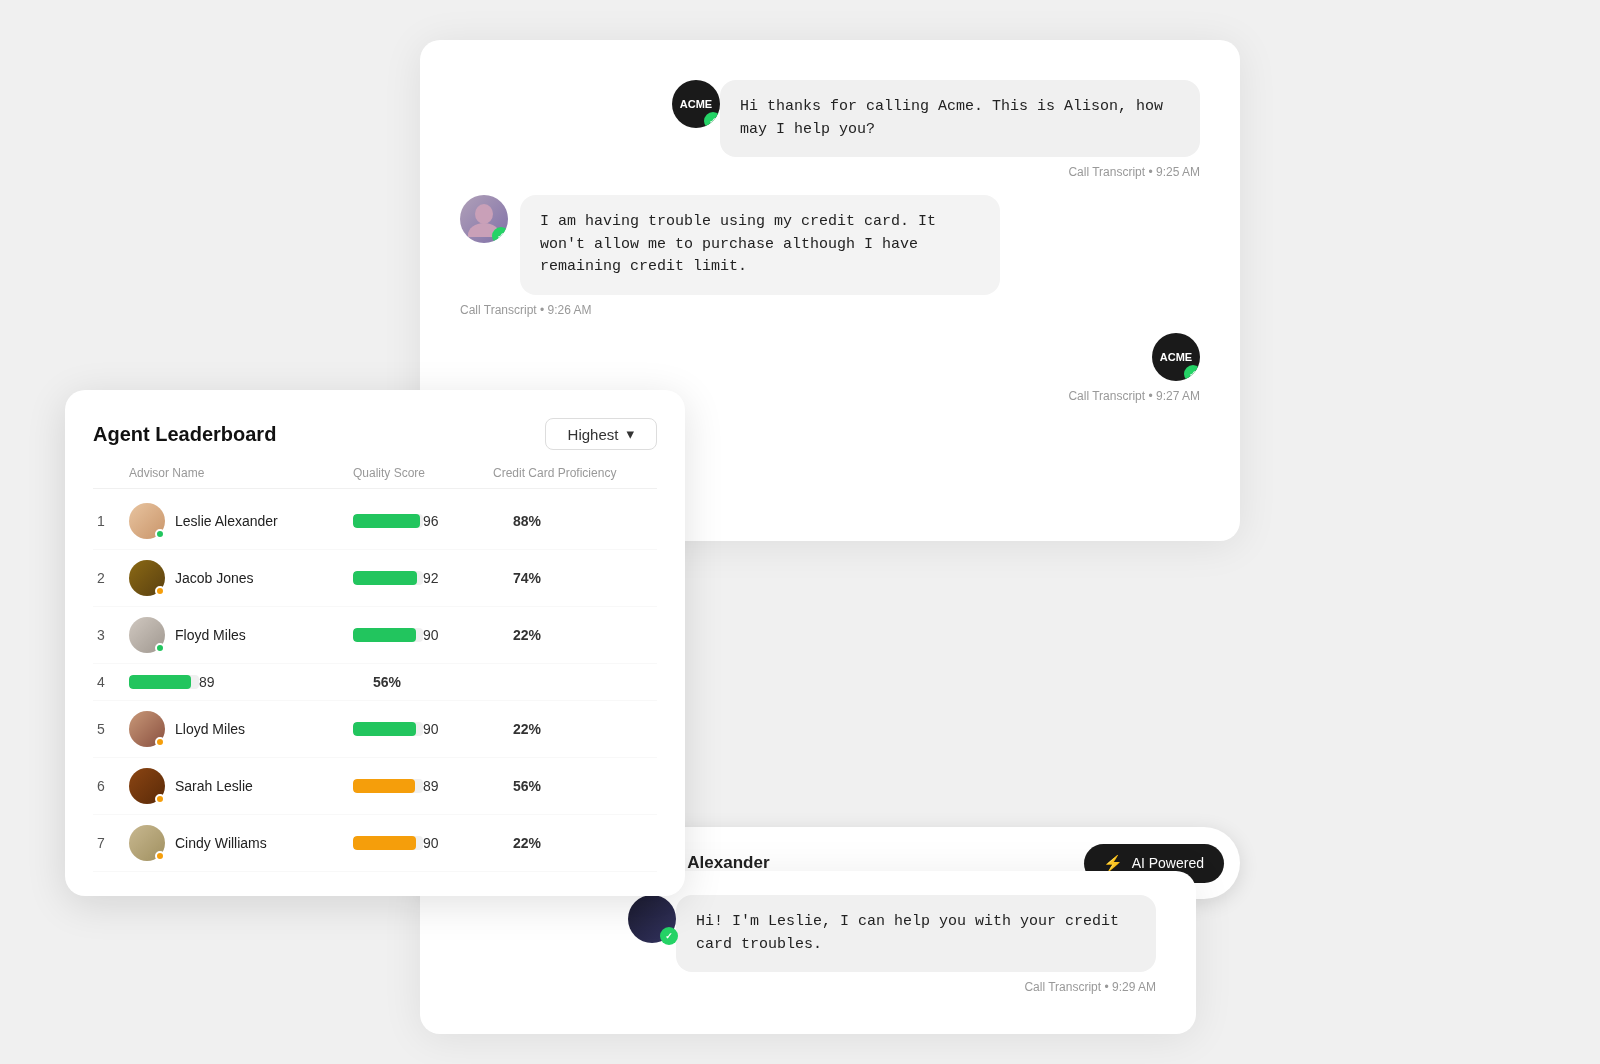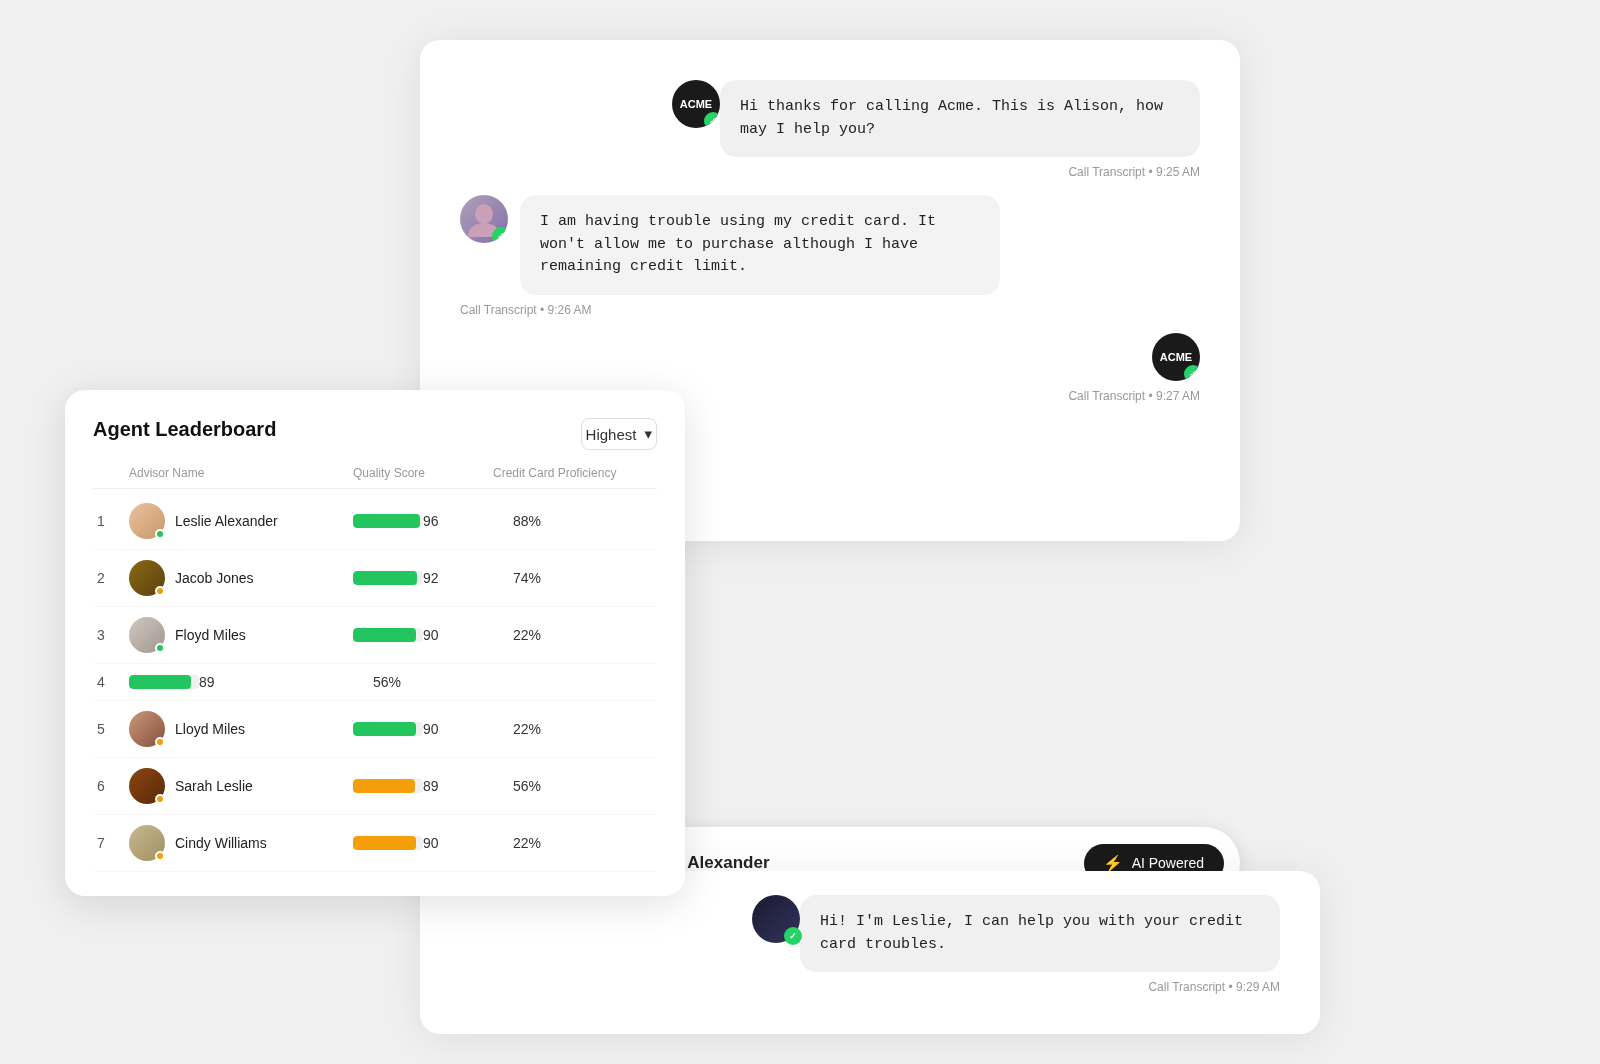--- a/index.html
+++ b/index.html
@@ -178,37 +178,38 @@
       width: 620px;
       background: #ffffff;
       border-radius: 20px;
       padding: 28px 28px 24px 28px;
       box-shadow: 0 8px 40px rgba(0,0,0,0.12);
       z-index: 10;
     }
 
     .leaderboard-header {
       display: flex;
+      align-items: center;
       justify-content: space-between;
       margin-bottom: 16px;
     }
 
     .leaderboard-title {
       font-size: 20px;
       font-weight: 700;
       color: #111;
     }
 
     .highest-dropdown {
       display: flex;
       align-items: center;
       gap: 8px;
       border: 1px solid #ddd;
       border-radius: 8px;
-      padding: 6px 4px;
+      padding: 6px 22px;
       font-size: 15px;
       color: #333;
       cursor: pointer;
       background: white;
     }
 
     .table-header {
       display: grid;
       grid-template-columns: 32px 1fr 140px 160px;
       padding: 0 4px 8px 4px;
@@ -291,20 +292,21 @@
     .score-num {
       font-size: 14px;
       color: #333;
       font-weight: 500;
     }
 
     .proficiency {
       font-size: 14px;
       color: #333;
       padding-left: 20px;
+      font-weight: bold;
     }
 
     
     .av-leslie { background: linear-gradient(135deg, #e8c4a0, #c9956a); }
     .av-jacob { background: linear-gradient(135deg, #8B6914, #5a4010); }
     .av-floyd { background: linear-gradient(135deg, #d0c8c0, #a09890); }
     .av-wade { background: linear-gradient(135deg, #c8a878, #8a6840); }
     .av-lloyd { background: linear-gradient(135deg, #c89878, #8a5040); }
     .av-sarah { background: linear-gradient(135deg, #8B4513, #5a2a08); }
     .av-cindy { background: linear-gradient(135deg, #c8b890, #a09060); }
@@ -359,21 +361,21 @@
     <span class="case-assigned-text">
       <span>Case Assigned to</span> <strong>Leslie Alexander</strong>
     </span>
   </div>
   <button class="ai-powered-btn">
     <span style="font-size:16px;">⚡</span>
     <span>AI Powered</span>
   </button>
 </div>
 
-<div style="position:absolute; bottom:30px; left:420px; width:900px; background:#fff; border-radius:20px; padding:24px 40px 24px 40px; box-shadow:0 4px 40px rgba(0,0,0,0.08);">
+<div style="position:absolute; bottom:30px; left:420px; width:776px; background:#fff; border-radius:20px; padding:24px 40px 24px 40px; box-shadow:0 4px 40px rgba(0,0,0,0.08);">
   <div class="message-row right">
     <div class="bubble">Hi! I'm Leslie, I can help you with your
 credit card troubles.</div>
     <div style="width:48px;height:48px;border-radius:50%;background:linear-gradient(135deg,#1a1a2e,#333360);flex-shrink:0;margin-left:12px;position:relative;">
       <div class="whatsapp-badge">✓</div>
     </div>
   </div>
   <div class="meta-right">Call Transcript • 9:29 AM</div>
 </div>
 

